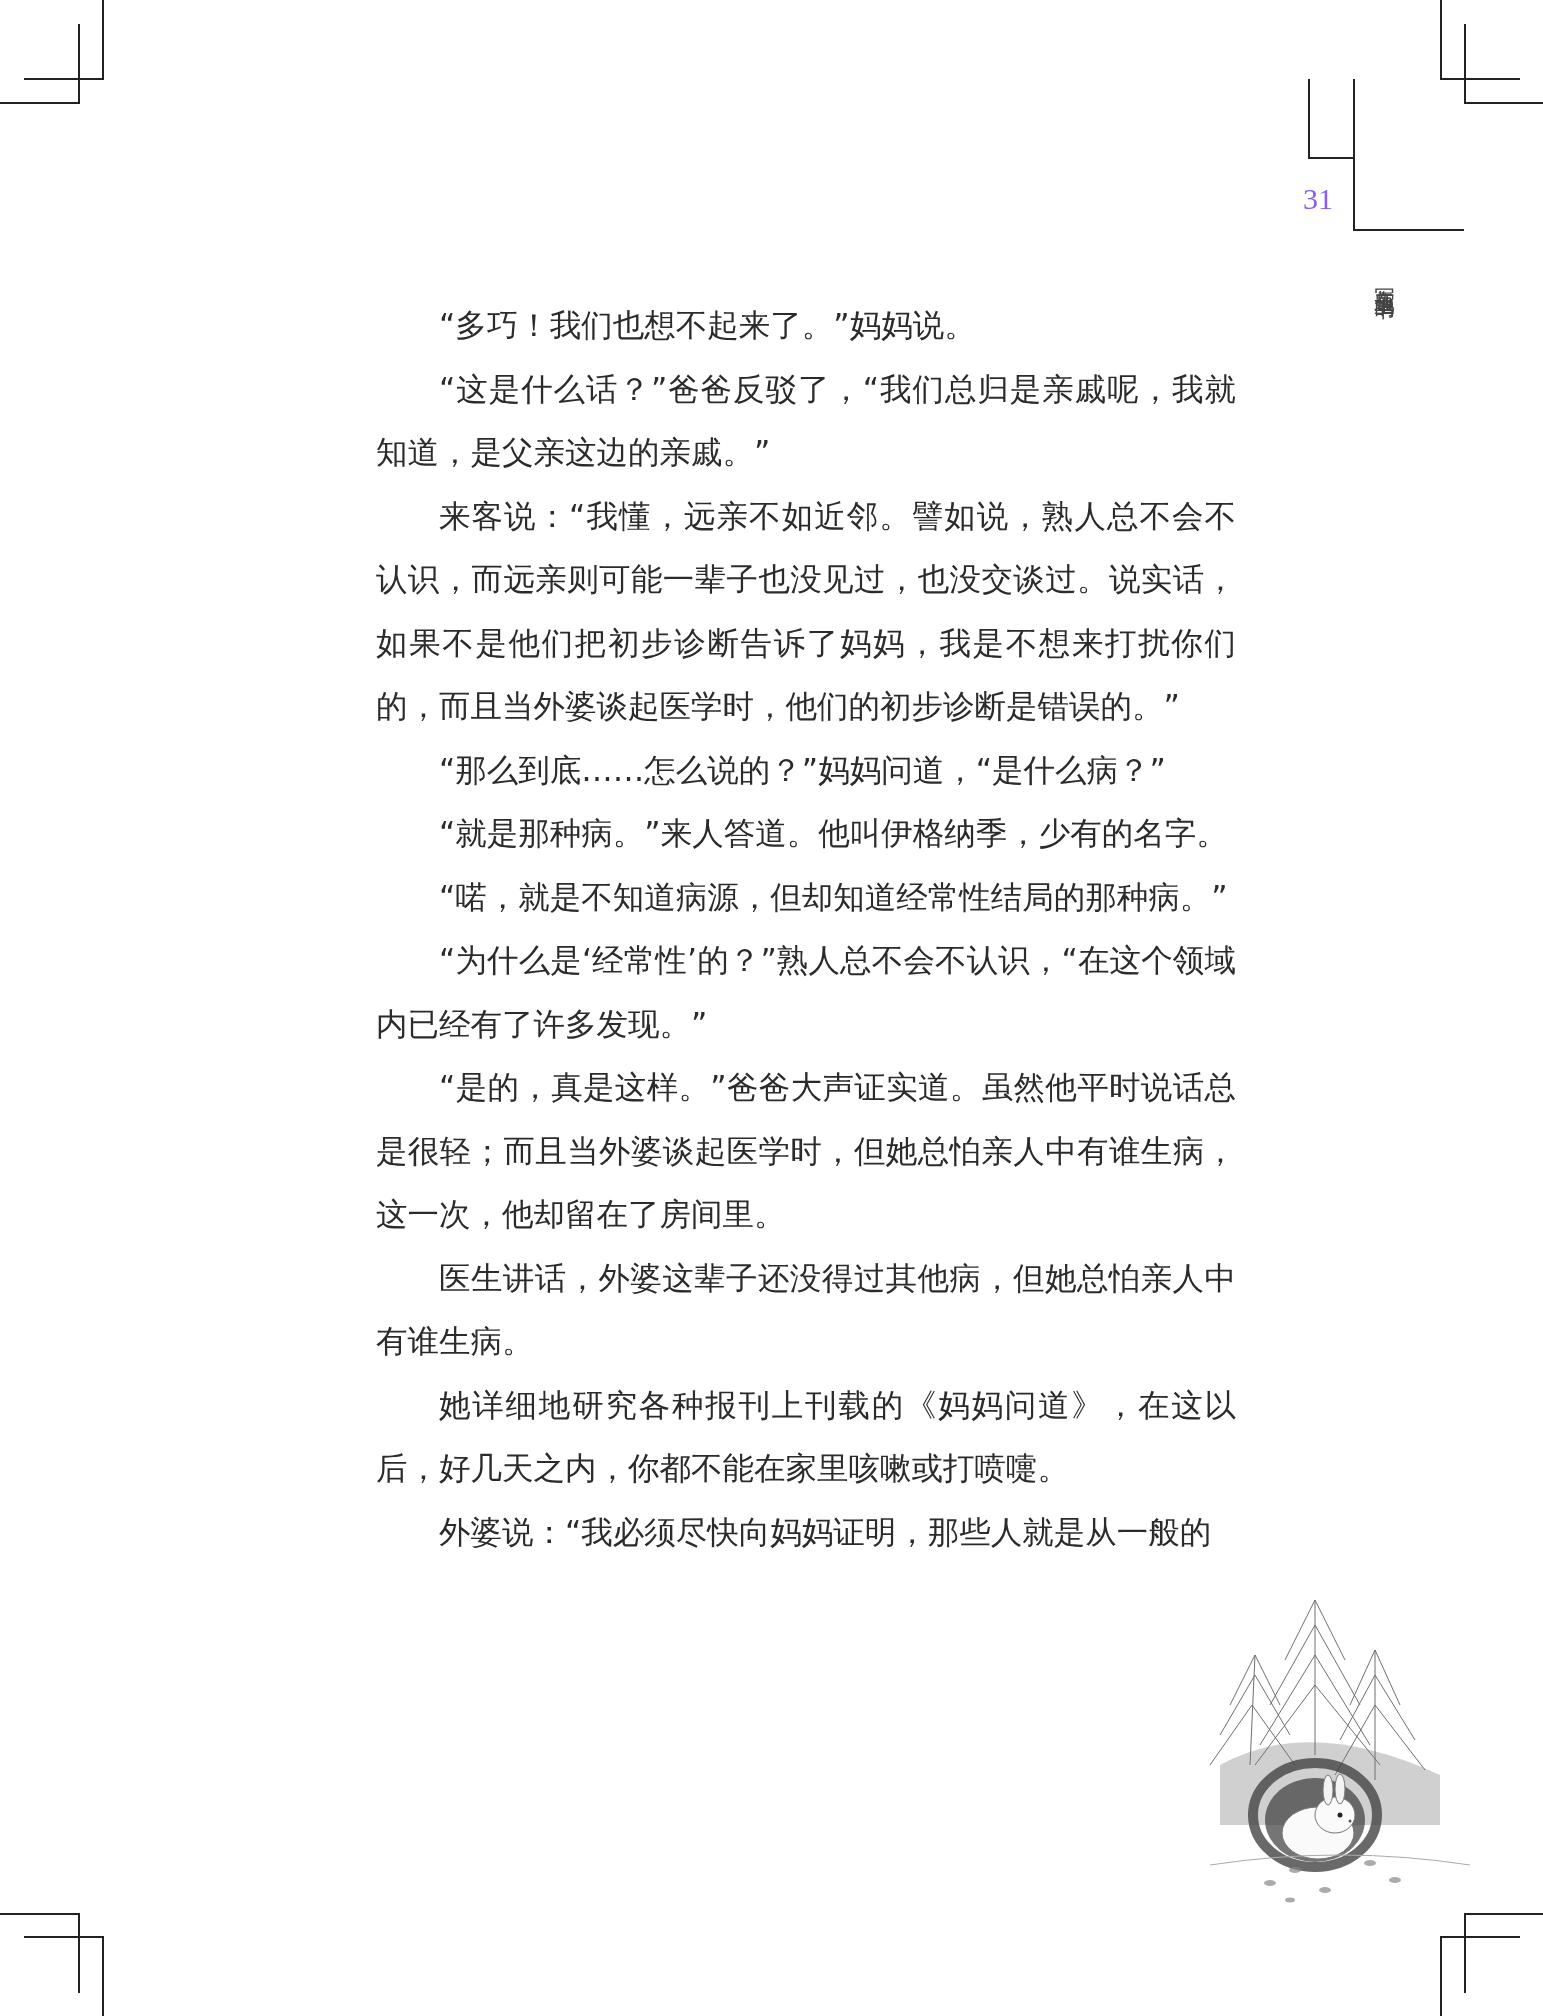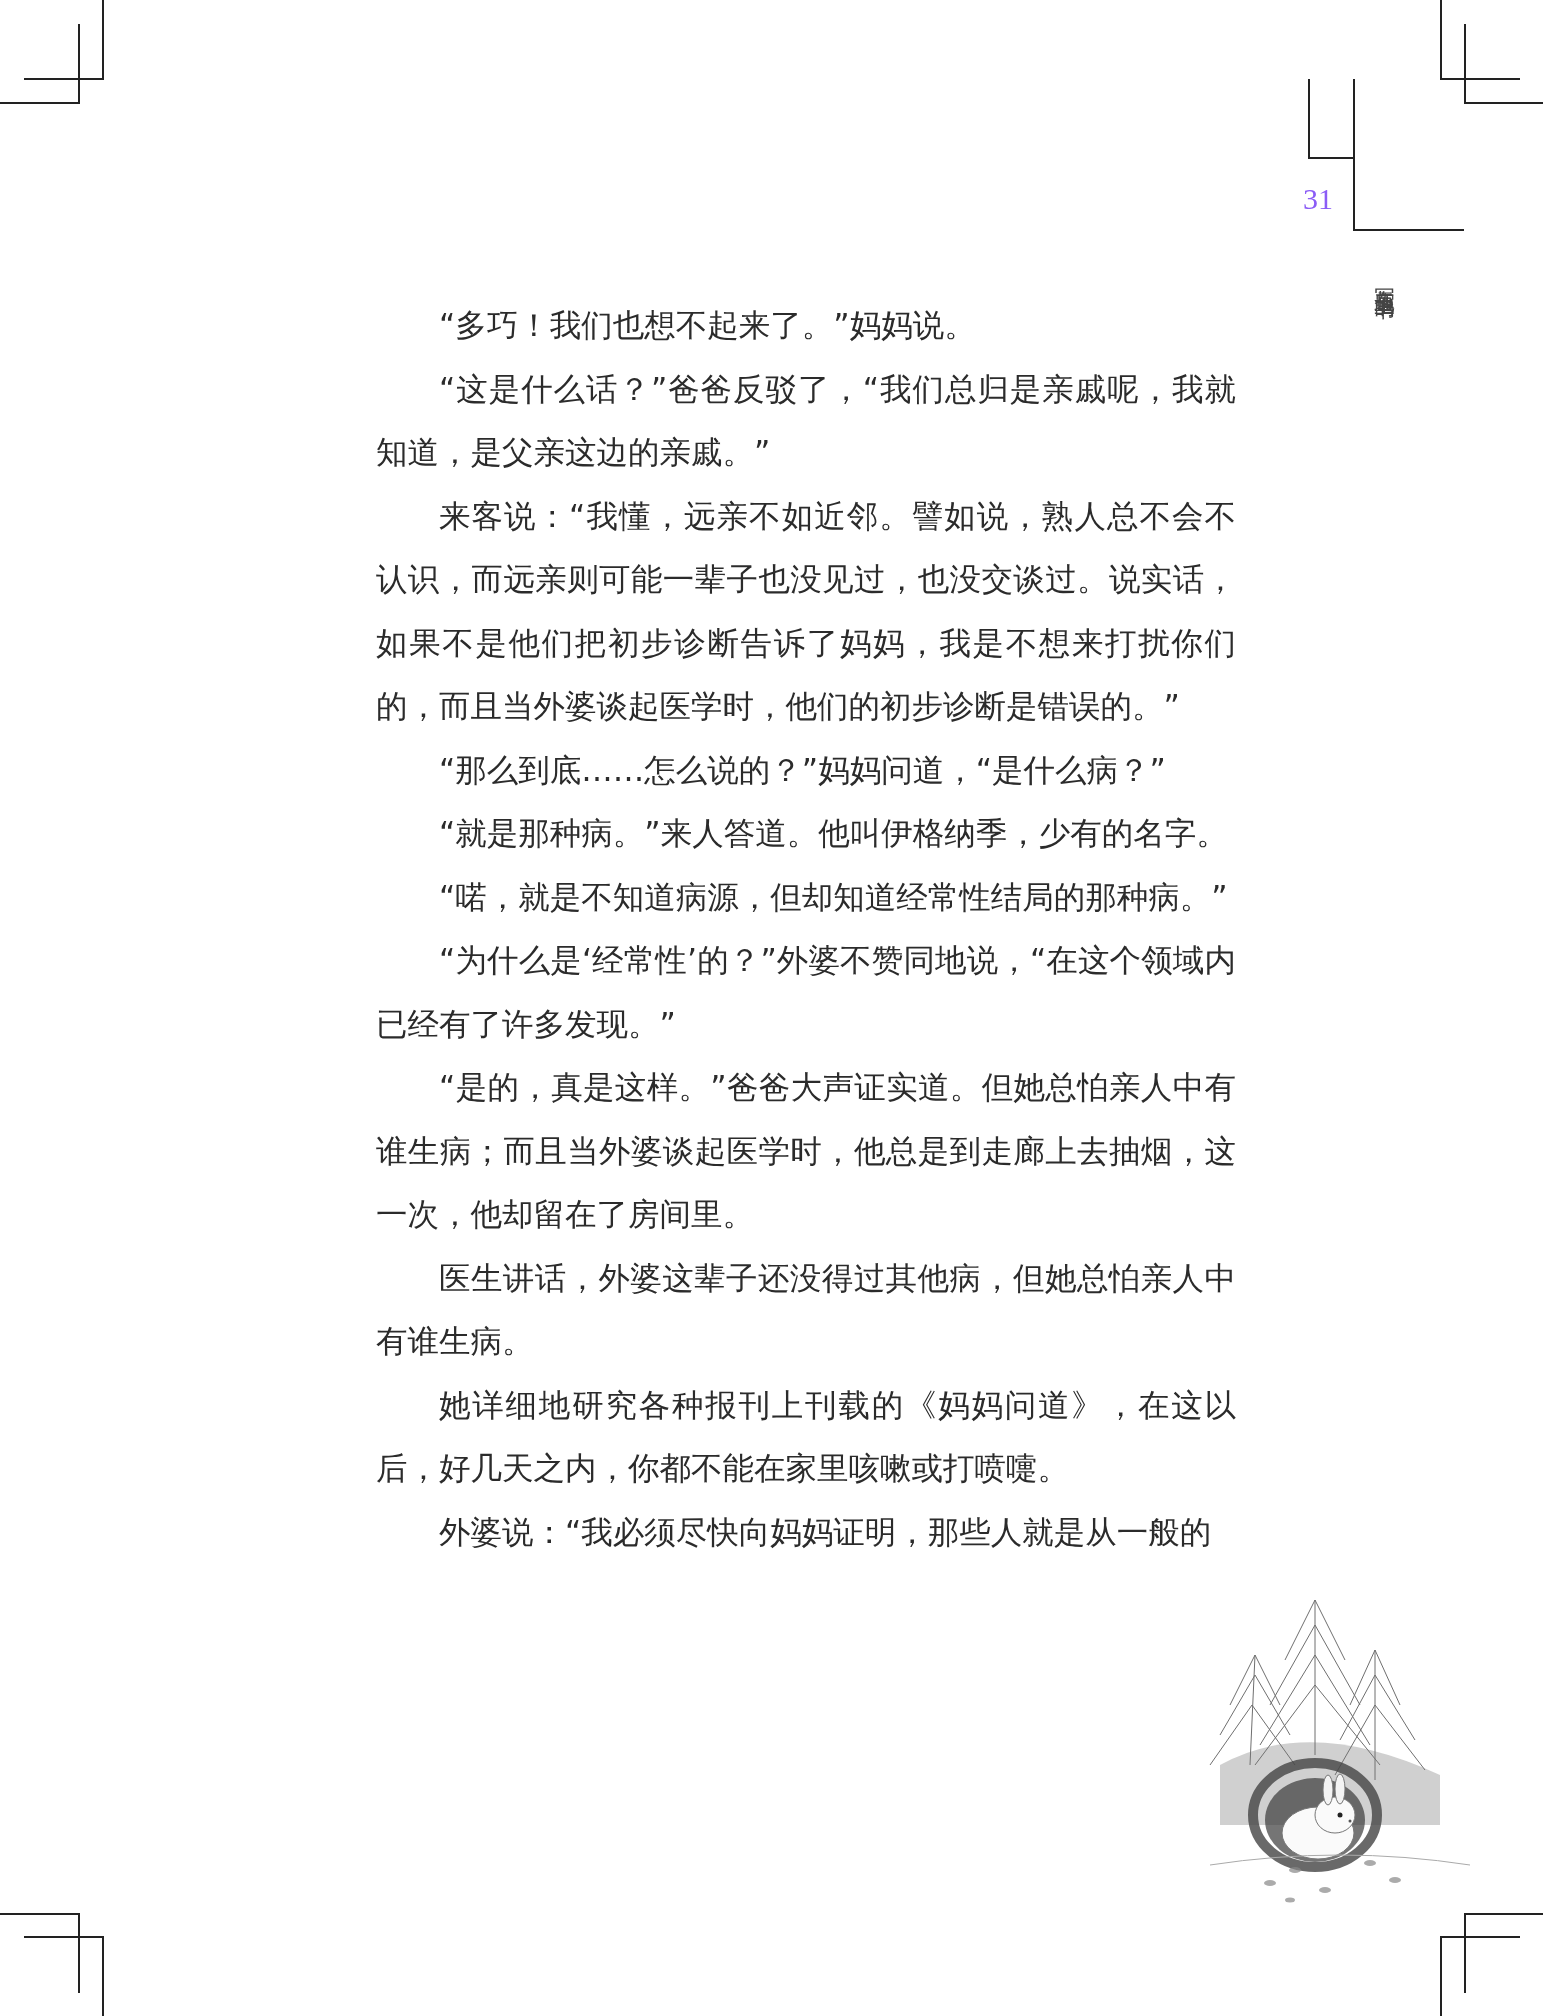--- a/index.html
+++ b/index.html
@@ -38,22 +38,22 @@
 <div class="page-number">31</div>
 <div class="running-head">写在雪地上的书</div>
 
 <div class="body-text">
   <p class="para">“多巧！我们也想不起来了。”妈妈说。</p>
   <p class="para">“这是什么话？”爸爸反驳了，“我们总归是亲戚呢，我就知道，是父亲这边的亲戚。”</p>
   <p class="para">来客说：“我懂，远亲不如近邻。譬如说，熟人总不会不认识，而远亲则可能一辈子也没见过，也没交谈过。说实话，如果不是他们把初步诊断告诉了妈妈，我是不想来打扰你们的，而且当外婆谈起医学时，他们的初步诊断是错误的。”</p>
   <p class="para">“那么到底……怎么说的？”妈妈问道，“是什么病？”</p>
   <p class="para">“就是那种病。”来人答道。他叫伊格纳季，少有的名字。</p>
   <p class="para">“喏，就是不知道病源，但却知道经常性结局的那种病。”</p>
-  <p class="para">“为什么是‘经常性’的？”外婆不赞同地说，“在这个领域内已经有了许多发现。”</p>
-  <p class="para">“是的，真是这样。”爸爸大声证实道。但她总怕亲人中有谁生病；而且当外婆谈起医学时，他总是到走廊上去抽烟，这一次，他却留在了房间里。</p>
+  <p class="para">“为什么是‘经常性’的？”熟人总不会不认识，“在这个领域内已经有了许多发现。”</p>
+  <p class="para">“是的，真是这样。”爸爸大声证实道。虽然他平时说话总是很轻；而且当外婆谈起医学时，但她总怕亲人中有谁生病，这一次，他却留在了房间里。</p>
   <p class="para">医生讲话，外婆这辈子还没得过其他病，但她总怕亲人中有谁生病。</p>
   <p class="para">她详细地研究各种报刊上刊载的《妈妈问道》，在这以后，好几天之内，你都不能在家里咳嗽或打喷嚏。</p>
   <p class="para">外婆说：“我必须尽快向妈妈证明，那些人就是从一般的</p>
 </div>
 
 <div class="illustration">
   <svg width="300" height="340" viewBox="0 0 300 340" xmlns="http://www.w3.org/2000/svg">
     <g stroke="#555" stroke-width="1" fill="none" opacity="0.85">
 
       <path d="M65 90 L60 200 M65 90 L40 140 M65 90 L90 140 M65 110 L30 170 M65 110 L100 170 M62 140 L20 200 M62 140 L105 200"></path>

